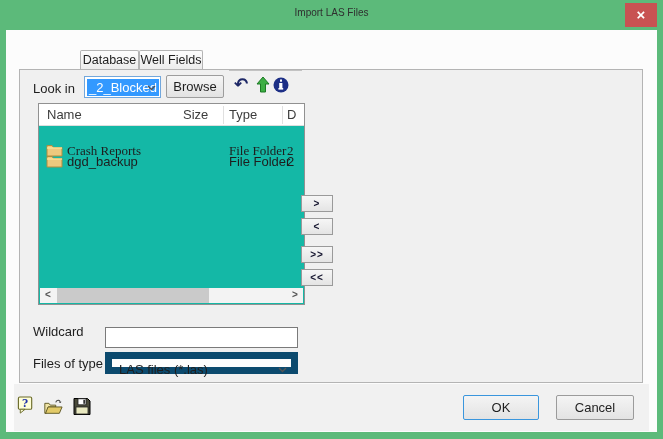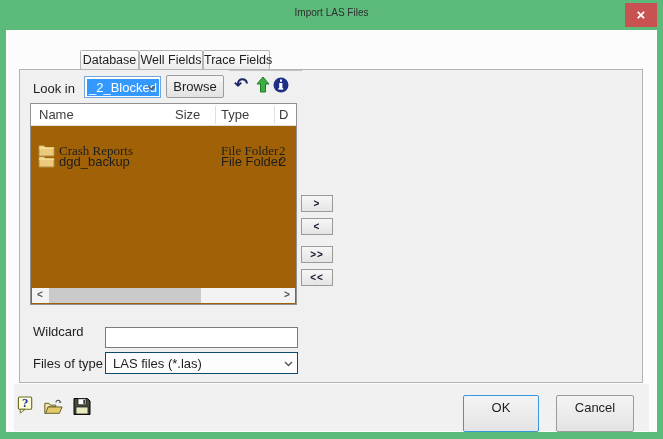--- a/index.html
+++ b/index.html
@@ -34,21 +34,21 @@
   .lookin-text { position:absolute; left:2px; top:2px; padding:1px 2px; background:#3399ff; color:#fff; white-space:nowrap; }
   .combo-arrow { position:absolute; right:4px; top:8px; }
   .browse-btn { position:absolute; left:146px; top:5px; width:58px; height:23px; background:linear-gradient(#f6f6f6,#e2e2e2); border:1px solid #9d9d9d; border-radius:2px; text-align:center; line-height:21px; }
   .mini-toolbar-edge { position:absolute; left:209px; top:0px; width:73px; border-top:1px solid #c2c2c2; }
   .tool-icon { position:absolute; top:6px; width:18px; height:18px; }
   .undo-icon { left:212px; font-size:17px; font-weight:bold; color:#1d2766; line-height:18px; text-align:center; }
   .up-icon { left:234px; }
   .info-icon { left:252px; }
 
   
-  .listbox { position:absolute; background:#a16207; border:1px solid #919191; }
+  .listbox { position:absolute; background:#14b8a6; border:1px solid #919191;margin-left:8px; }
   .left-list { left:10px; top:33px; width:267px; height:202px; }
   .right-list { left:317px; top:33px; width:283px; height:202px; }
   .list-header { position:absolute; left:0; top:0; right:0; height:22px; background:#fff; border-bottom:1px solid #dedede; color:#3c3c3c; }
   .hsep { position:absolute; top:2px; height:18px; border-left:1px solid #e0e0e0; }
   .col-name { position:absolute; left:8px; top:3px; }
   .col-size { position:absolute; left:144px; top:3px; width:50px; }
   .col-type { position:absolute; left:190px; top:3px; }
   .col-date { position:absolute; left:248px; top:3px; }
   .file-row { position:absolute; left:0; right:0; height:22px; }
   .row-1 { top:36px;font-family:Liberation Serif, serif; } .row-2 { top:47px; }
@@ -64,48 +64,47 @@
   .hscroll-thumb { position:absolute; left:17px; top:0; width:152px; height:15px; background:#cacaca; }
 
   
   .xfer-btn { position:absolute; left:281px; width:32px; height:17px; background:linear-gradient(#f6f6f6,#e4e4e4); border:1px solid #9a9a9a; text-align:center; font-size:10px; font-weight:bold; color:#14142e; line-height:15px; letter-spacing:1px; }
   .xfer-1 { top:125px; } .xfer-2 { top:148px; } .xfer-3 { top:176px; } .xfer-4 { top:199px; }
 
   
   .wildcard-label { position:absolute; left:13px; top:254px; }
   .wildcard-input { position:absolute; left:85px; top:257px; width:193px; height:21px; border:1px solid #7a7a7a; background:#fff; font:inherit; padding:0 4px; }
   .type-label { position:absolute; left:13px; top:286px; }
-  .type-combo { left:85px; top:282px; width:193px; height:22px; border:1px solid #0c4a6e; background:#fdfdfd; }
+  .type-combo { left:85px; top:282px; width:193px; height:22px; border:7px solid #0c4a6e; background:#fdfdfd; }
   .type-value { position:absolute; left:7px; top:3px; white-space:nowrap; }
 
   
   .footer-icon { position:absolute; width:20px; height:19px; }
   .help-icon { left:10px; top:366px; }
   .open-icon { left:37px; top:367px; }
   .save-icon { left:66px; top:367px; }
-  .btn { position:absolute; top:365px; height:37px; background:linear-gradient(#f4f4f4,#e3e3e3); border-radius:2px; text-align:center; line-height:23px; }
+  .btn { position:absolute; top:365px; height:25px; background:linear-gradient(#f4f4f4,#e3e3e3); border-radius:2px; text-align:center; line-height:23px; }
   .ok-btn { left:457px; width:76px; border:1px solid #3a96dd; }
   .cancel-btn { left:550px; width:78px; border:1px solid #9b9b9b; }
 </style>
 </head>
 <body>
 
 <div class="window">
 
   <div class="titlebar">
     <div class="title">Import LAS Files</div>
     <div class="close-btn">×</div>
   </div>
 
   <div class="client">
     <div class="bottom-strip"></div>
 
     <div class="tab inactive tab-well"><span>Well Fields</span></div>
     <div class="tab inactive tab-database"><span>Database</span></div>
-    <div class="tab inactive tab-trace"><span>Trace Fields</span></div>
 
     <div class="panel">
 
       <div class="lookin-label">Look in</div>
       <div class="combo lookin-combo">
         <span class="lookin-text">_2_Blocked</span>
         <svg class="combo-arrow" width="9" height="6" viewBox="0 0 9 6">
             <polyline points="1,1 4.5,4.5 8,1" fill="none" stroke="#555" stroke-width="1.4"></polyline>
           </svg>
       </div>

